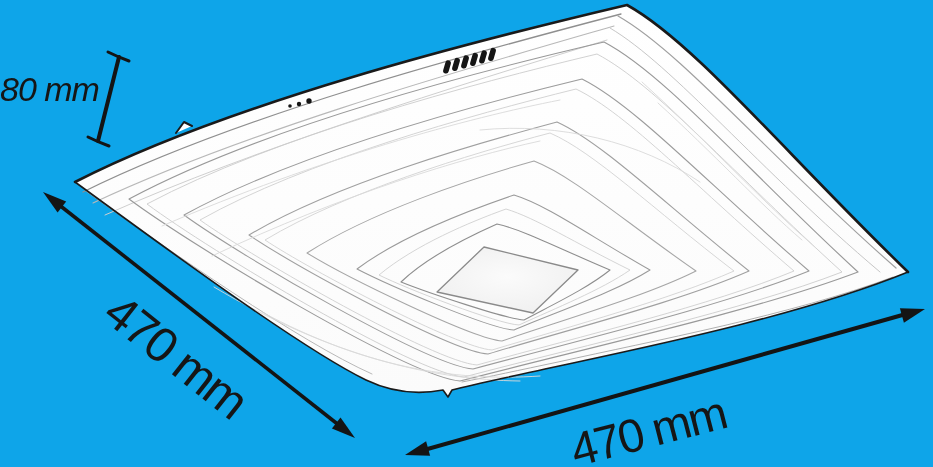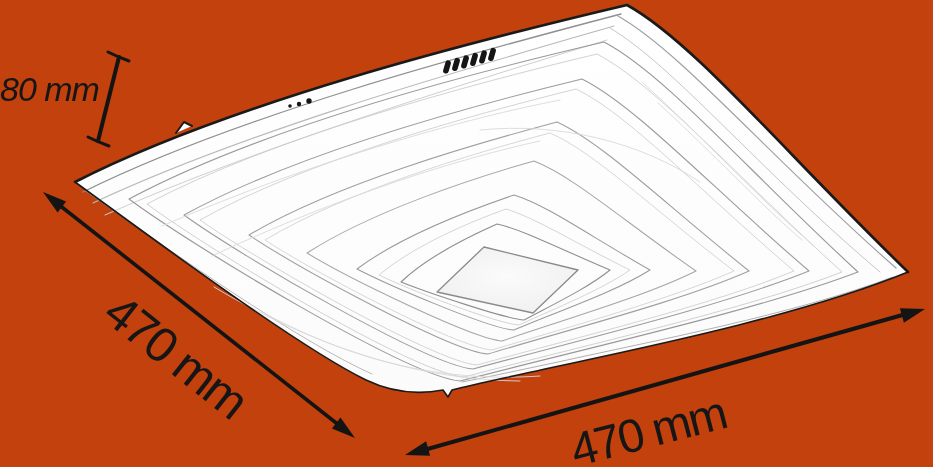--- a/index.html
+++ b/index.html
@@ -1,19 +1,19 @@
 <!DOCTYPE html>
 <html><head>
 <meta charset="utf-8">
 <style>
   html,body{margin:0;padding:0;background:#ffffff;}
   #canvas{
     position:relative;
     width:933px;height:467px;
-    background:#c2410c;
+    background:#0ea5e9;
     overflow:hidden;
     font-family:"Liberation Sans", sans-serif;
   }
   #artwork{position:absolute;left:0;top:0;}
   .dim-label{
     position:absolute;
     color:#161616;
     white-space:nowrap;
     user-select:none;
   }

